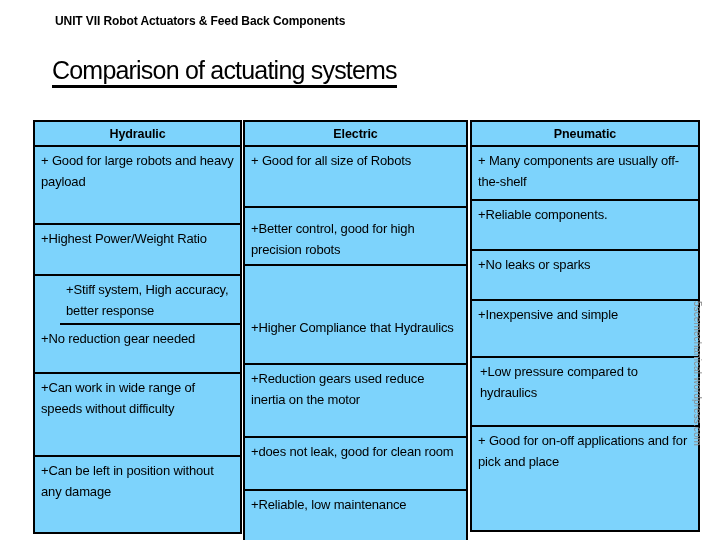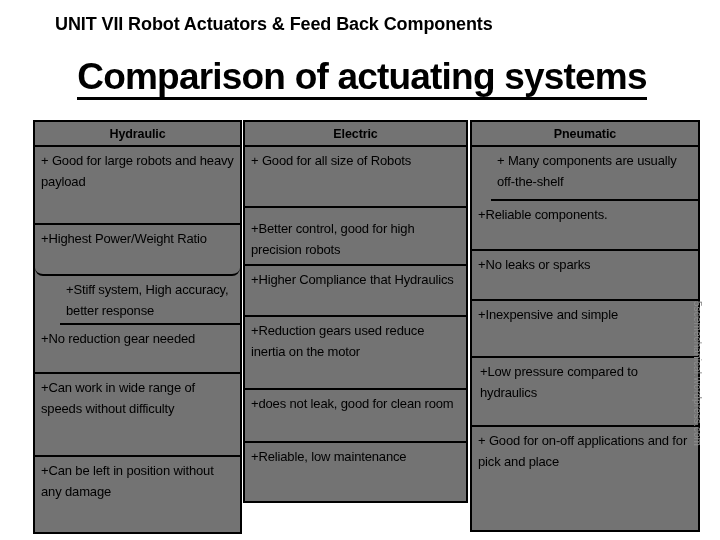--- a/index.html
+++ b/index.html
@@ -15,40 +15,39 @@
     font-family: "Liberation Sans", sans-serif;
     color: #000000;
   }
 
   
   .slide-header {
     position: absolute;
     left: 55px;
     top: 14px;
     width: 620px;
-    font-size: 18px;
+    font-size: 12px;
     font-weight: bold;
     letter-spacing: -0.1px;
     white-space: nowrap;
   }
   .slide-header .unit-label {
     font-weight: bold;
   }
 
   
   .slide-title {
     position: absolute;
     left: 52px;
     top: 58px;
     width: 620px;
-    font-size: 37px;
-    font-weight: bold;
+    font-size: 25px;
+    font-weight: normal;
     line-height: 1.02;
     letter-spacing: -0.8px;
-    text-align: center;
     white-space: nowrap;
   }
   .slide-title .title-underline {
     border-bottom: 3px solid #000000;
     padding-bottom: 1px;
     display: inline-block;
   }
 
   
   .table-area {
@@ -57,21 +56,21 @@
     top: 0;
     width: 720px;
     height: 540px;
   }
 
   .col-table {
     position: absolute;
     top: 120px;
     border: 2px solid #000000;
     box-sizing: border-box;
-    background: #737373;
+    background: #7dd3fc;
   }
   .col-table.col-1 { left: 33px;  width: 209px; }
   .col-table.col-2 { left: 243px; width: 225px; }
   .col-table.col-3 { left: 470px; width: 230px; }
 
   .col-head {
     box-sizing: border-box;
     border-bottom: 2px solid #000000;
     height: 25px;
     line-height: 25px;
@@ -123,44 +122,44 @@
 <div class="slide-title">
   <span class="title-underline">Comparison of actuating systems</span>
 </div>
 
 <div class="table-area">
 
   <div class="col-table col-1">
     <div class="col-head">Hydraulic</div>
     <div class="col-body">
       <div class="cell" style="height: 78px;">+ Good for large robots and heavy payload</div>
-      <div class="cell" style="height: 51px; border-radius: 8px;">+Highest Power/Weight Ratio</div>
+      <div class="cell" style="height: 51px;">+Highest Power/Weight Ratio</div>
       <div class="cell" style="height: 49px; margin-left: 25px;">+Stiff system, High accuracy, better response</div>
       <div class="cell" style="height: 49px;">+No reduction gear needed</div>
       <div class="cell" style="height: 83px;">+Can work in wide range of speeds without difficulty</div>
       <div class="cell" style="height: 75px;">+Can be left in position without any damage</div>
     </div>
   </div>
 
   <div class="col-table col-2">
     <div class="col-head">Electric</div>
     <div class="col-body">
       <div class="cell" style="height: 61px;">+ Good for all size of Robots</div>
       <div class="cell" style="height: 51px; margin-top: 7px;">+Better control, good for high precision robots</div>
-      <div class="cell" style="height: 51px;">+Higher Compliance that Hydraulics</div>
+      <div class="cell" style="height: 51px; margin-top: 48px;">+Higher Compliance that Hydraulics</div>
       <div class="cell" style="height: 73px;">+Reduction gears used reduce inertia on the motor</div>
       <div class="cell" style="height: 53px;">+does not leak, good for clean room</div>
       <div class="cell" style="height: 58px;">+Reliable, low maintenance</div>
     </div>
   </div>
 
   <div class="col-table col-3">
     <div class="col-head">Pneumatic</div>
     <div class="col-body">
-      <div class="cell" style="height: 54px; margin-left: 19px;">+ Many components are usually off-the-shelf</div>
+      <div class="cell" style="height: 54px;">+ Many components are usually off-the-shelf</div>
       <div class="cell" style="height: 50px;">+Reliable components.</div>
       <div class="cell" style="height: 50px;">+No leaks or sparks</div>
       <div class="cell" style="height: 57px;">+Inexpensive and simple</div>
       <div class="cell" style="height: 69px; padding-left: 8px;">+Low pressure compared to hydraulics</div>
       <div class="cell" style="height: 103px;">+ Good for on-off applications and for pick and place</div>
     </div>
   </div>
 
 </div>
 

